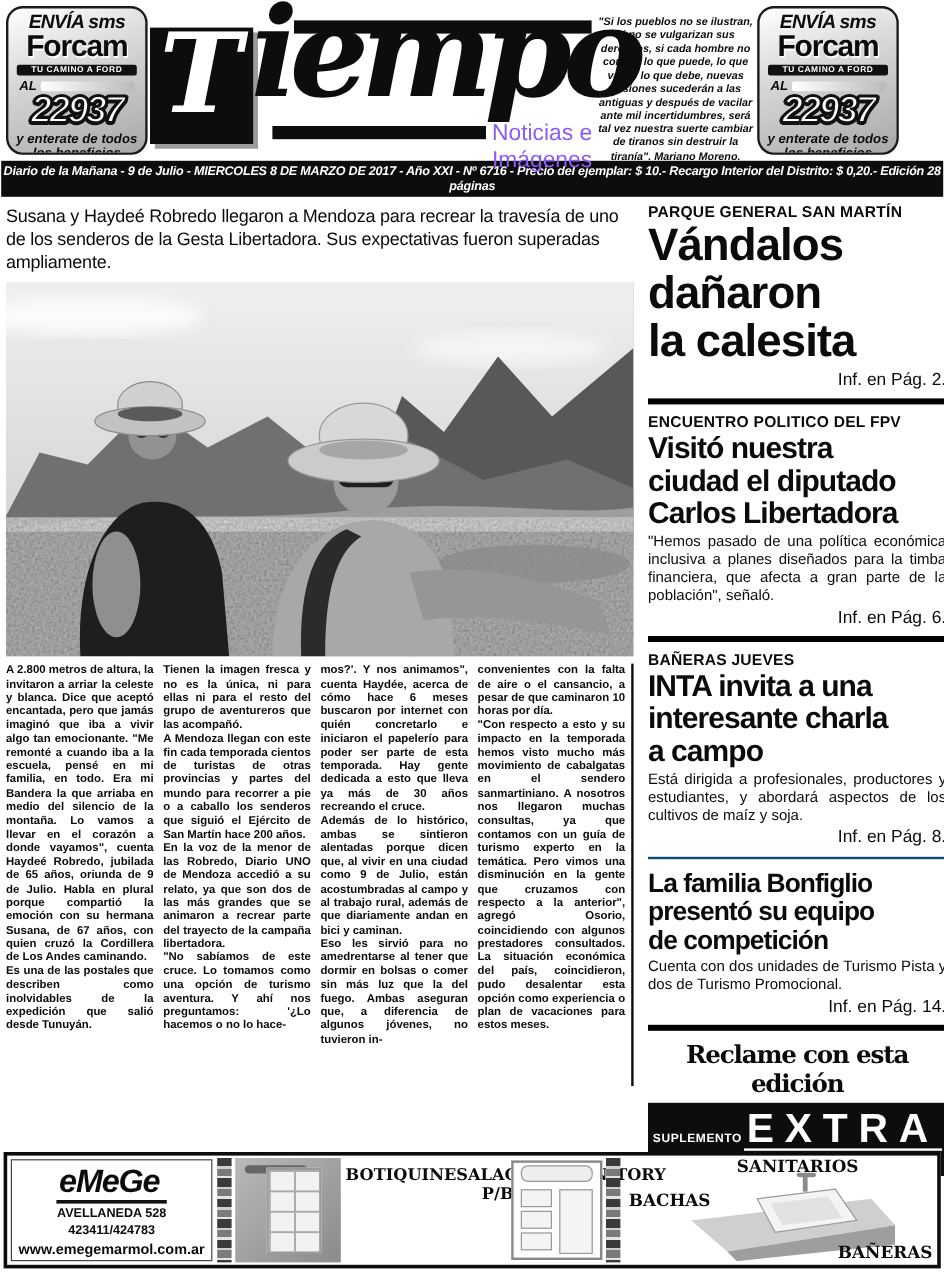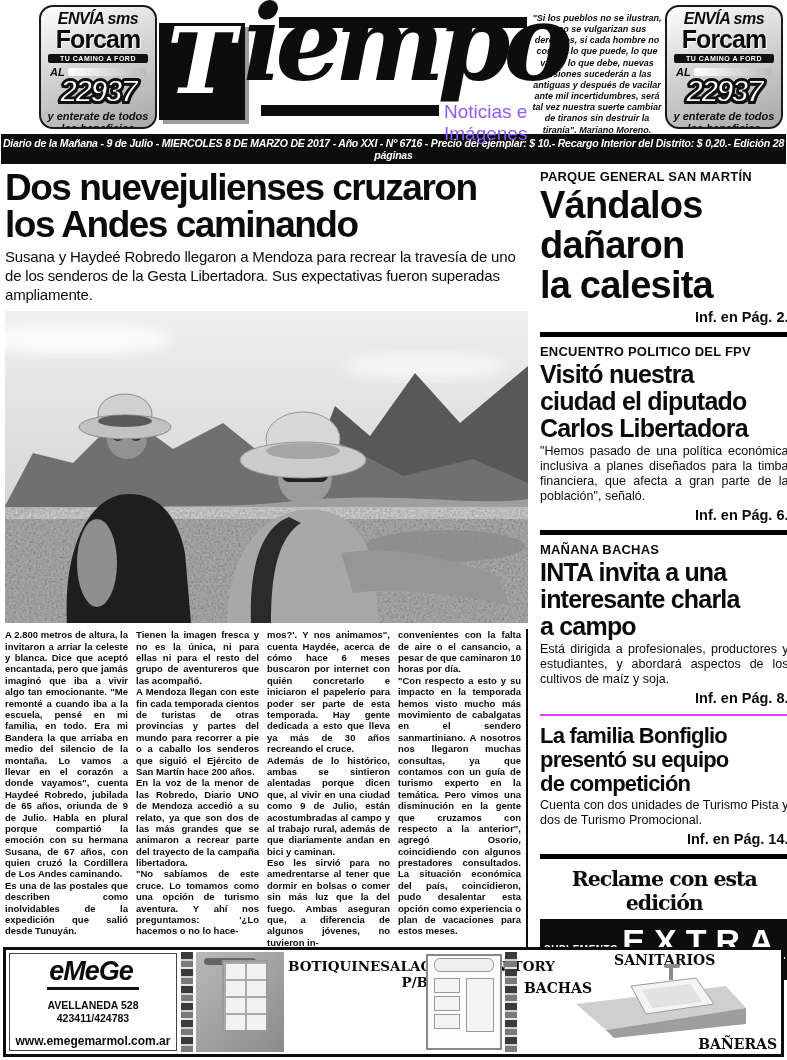--- a/index.html
+++ b/index.html
@@ -2,21 +2,21 @@
 <html><head>
 <meta charset="utf-8">
 <style>
   * { margin:0; padding:0; box-sizing:border-box; }
   html,body { background:#e8e8e8; }
   body { width:787px; height:1060px; overflow:hidden; font-family:"Liberation Sans", sans-serif; color:#0b0b0b; }
   .page { width:787px; height:1060px; background:#fff; position:relative; overflow:hidden; }
   .pre { white-space:pre-line;font-weight:bold; }
 
   
-  .header-row { display:flex; justify-content:flex-end; padding:5px 4px 0 5px; height:131px;margin-left:24px; }
+  .header-row { display:flex; justify-content:flex-start; padding:5px 4px 0 5px; height:131px; }
 
   
   .forcam { width:118px; height:124px; border:2px solid #1a1a1a; border-radius:14px;
             background:linear-gradient(160deg,#ffffff 0%,#d8d8d8 40%,#a8a8a8 100%);
             padding:3px 3px 2px; text-align:center; overflow:hidden; flex:0 0 auto; }
   .f-line1 { font-size:16px; font-weight:bold; font-style:italic; letter-spacing:-0.5px; }
   .f-brand { font-size:25px; font-weight:900; letter-spacing:-1px; margin-top:-3px;
              text-shadow:1px 1px 0 #fff; }
   .f-tagline { background:#111; color:#fff; font-size:7px; font-weight:bold; letter-spacing:0.5px;
                border-radius:2px; padding:1px 0; margin:0 4px; }
@@ -62,34 +62,34 @@
 
   
   .sidebar { flex:1; padding:5px 6px 0 8px; }
   .kicker { font-size:13px; font-weight:bold; letter-spacing:0.2px; }
   .sb-h { font-weight:bold; letter-spacing:-0.8px; }
   .sb-h1 { font-size:38px; line-height:1.05; margin-top:2px; }
   .sb-h2 { font-size:25px; line-height:1.08; margin-top:2px; }
   .sb-h3 { font-size:25px; line-height:1.08; margin-top:2px; }
   .sb-h4 { font-size:22px; line-height:1.1; }
   .sb-sum { font-size:12.5px; line-height:1.2; text-align:justify; margin-top:2px; }
-  .ref { font-size:14.5px; font-weight:bold; text-align:right; margin-top:3px; }
+  .ref { font-size:14.5px; font-weight:normal; text-align:right; margin-top:3px; }
   .sb-divider { height:5px; background:#000; margin:7px 0; }
-  .boxed { border-top:2px solid #d946ef; border-bottom:5px solid #000; padding:8px 0 7px; margin-top:8px; }
+  .boxed { border-top:2px solid #0c4a6e; border-bottom:5px solid #000; padding:8px 0 7px; margin-top:8px; }
   .promo-title { font-family:"DejaVu Serif", serif; font-weight:bold; font-size:20.5px;
                  letter-spacing:-1px; text-align:center; margin-top:8px; }
   .extra-box { background:#0d0d0d; color:#fff; margin-top:4px; padding:7px 4px 6px; text-align:center; }
   .extra-row { display:flex; align-items:baseline; justify-content:center; gap:2px; }
   .extra-label { font-size:10px; font-weight:bold; letter-spacing:0.5px; }
   .extra-name { font-size:34px; font-weight:900; letter-spacing:9px; line-height:0.9;
                 border-bottom:2px solid #fff; padding:0 2px; }
   .extra-sub { font-size:9.5px; font-weight:bold; letter-spacing:1.5px; margin-top:4px; }
 
   
-  .bottom-ad { position:absolute; left:3px; right:3px; bottom:3px; height:110px;
+  .bottom-ad { position:absolute; left:3px; right:3px; bottom:3px; height:97px;
                border:3px solid #0d0d0d; background:#fff; display:flex; align-items:stretch; }
   .emege-panel { width:168px; border:1px solid #444; margin:3px; padding:2px 4px; text-align:center;
                  display:flex; flex-direction:column; justify-content:space-between; }
   .emege-brand { font-size:27px; font-weight:bold; font-style:italic; letter-spacing:-1px;
                  border-bottom:3px solid #111; display:inline-block; align-self:center; padding:0 6px 0 2px; }
   .emege-addr, .emege-phone { font-size:10.5px; font-weight:bold; line-height:1.25; }
   .emege-web { font-size:12px; font-weight:bold; }
   .tile-strip { width:12px; margin:2px 1px;
                 background:repeating-linear-gradient(180deg,#3a3a3a 0 7px,#cfcfcf 7px 9px,#7a7a7a 9px 15px,#e4e4e4 15px 17px); }
   .prod1 { width:88px; margin:2px; background:linear-gradient(135deg,#b9b9b9,#8b8b8b); position:relative; }
@@ -155,21 +155,20 @@
       <div class="f-footer pre">y enterate de todos
 los beneficios</div>
     </div>
   </header>
 
   <div class="dateline">Diario de la Mañana - 9 de Julio - MIERCOLES 8 DE MARZO DE 2017 - Año XXI - Nº 6716 - Precio del ejemplar: $ 10.- Recargo Interior del Distrito: $ 0,20.- Edición 28 páginas</div>
 
   <div class="content">
 
     <main class="main-col">
-      <h1>Dos nuevejulienses cruzaron los Andes caminando</h1>
       <p class="deck">Susana y Haydeé Robredo llegaron a Mendoza para recrear la travesía de uno de los senderos de la Gesta Libertadora. Sus expectativas fueron superadas ampliamente.</p>
 
       <figure class="photo">
         <svg viewBox="0 0 523 312" preserveAspectRatio="none">
           <defs>
             <linearGradient id="sky" x1="0" y1="0" x2="0" y2="1">
               <stop offset="0" stop-color="#efefef"></stop>
               <stop offset="1" stop-color="#c7c7c7"></stop>
             </linearGradient>
             <filter id="soft">
@@ -244,21 +243,21 @@
         <h2 class="sb-h sb-h2 pre">Visitó nuestra
 ciudad el diputado
 Carlos Libertadora</h2>
         <p class="sb-sum">"Hemos pasado de una política económica inclusiva a planes diseñados para la timba financiera, que afecta a gran parte de la población", señaló.</p>
         <div class="ref">Inf. en Pág. 6.</div>
       </section>
 
       <div class="sb-divider"></div>
 
       <section>
-        <div class="kicker">MAÑANA BACHAS</div>
+        <div class="kicker">BAÑERAS JUEVES</div>
         <h2 class="sb-h sb-h3 pre">INTA invita a una
 interesante charla
 a campo</h2>
         <p class="sb-sum">Está dirigida a profesionales, productores y estudiantes, y abordará aspectos de los cultivos de maíz y soja.</p>
         <div class="ref">Inf. en Pág. 8.</div>
       </section>
 
       <section class="boxed">
         <h2 class="sb-h sb-h4 pre">La familia Bonfiglio
 presentó su equipo

